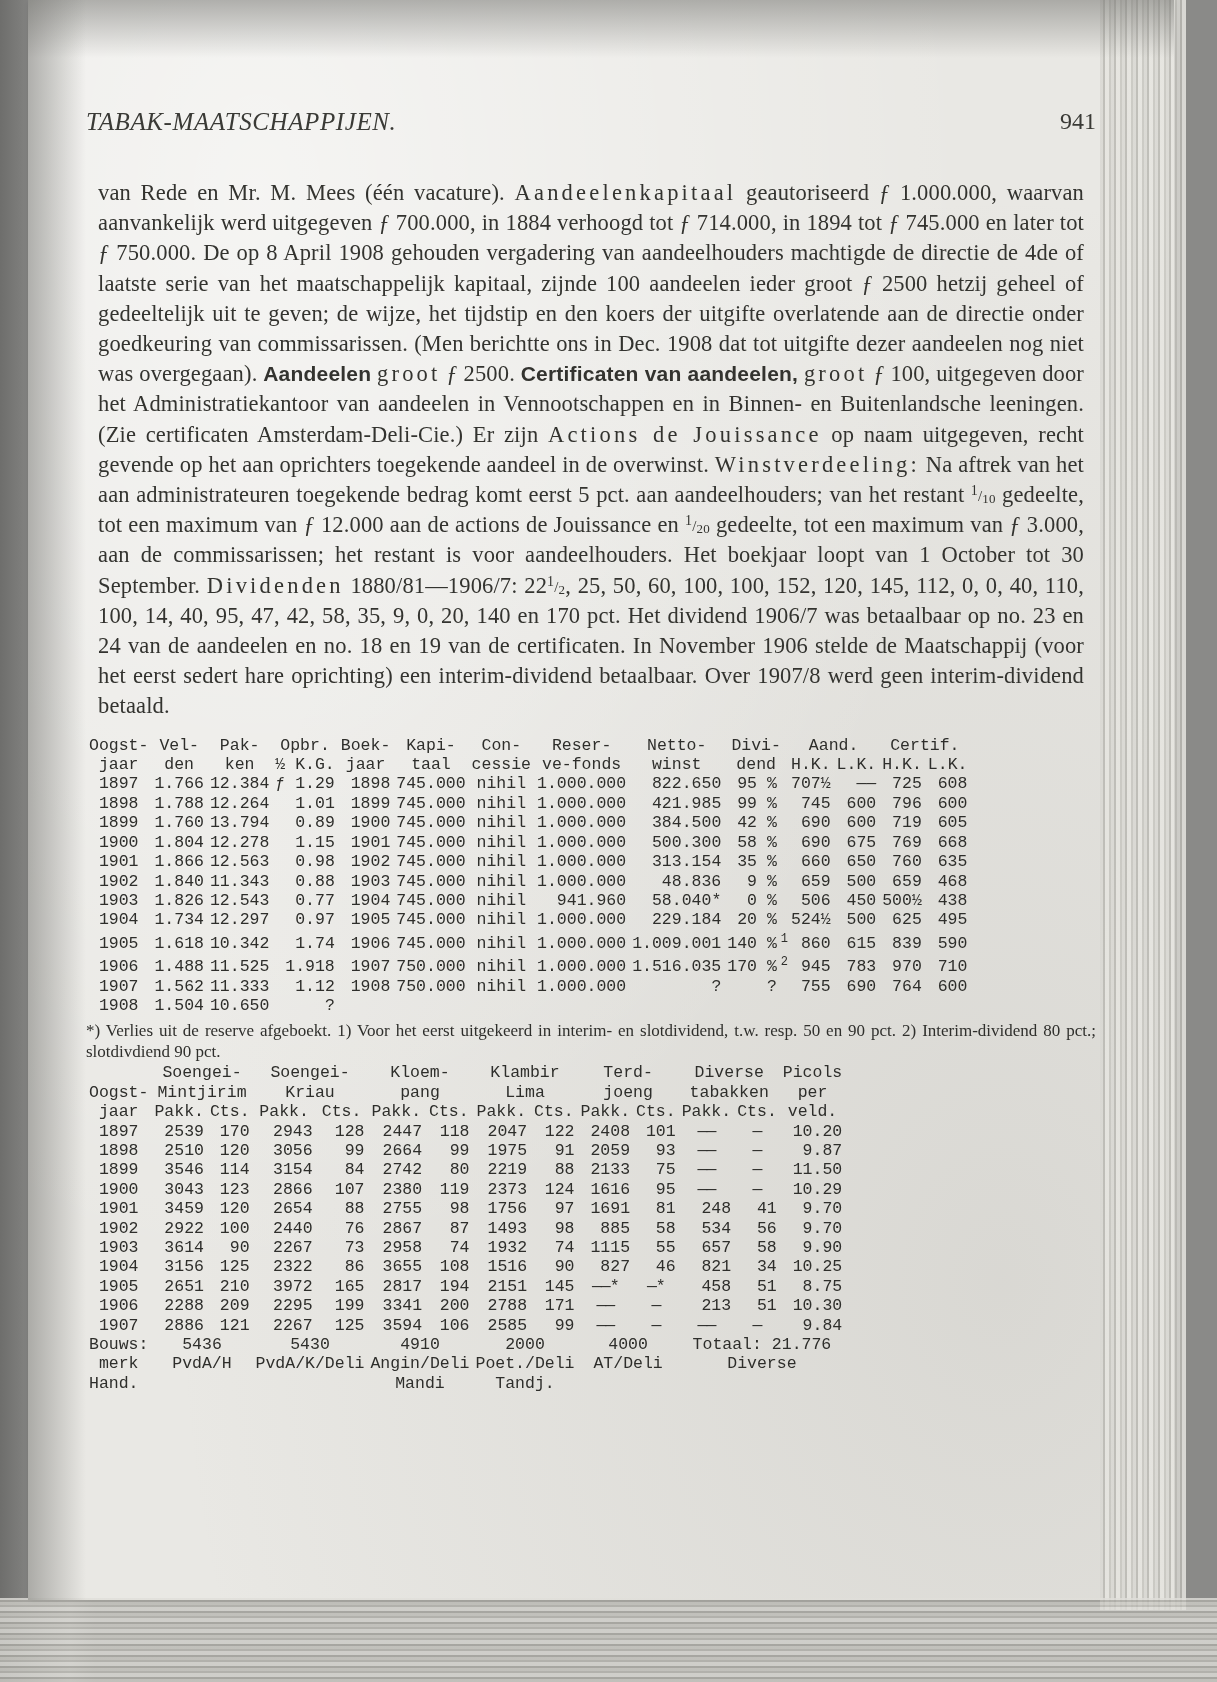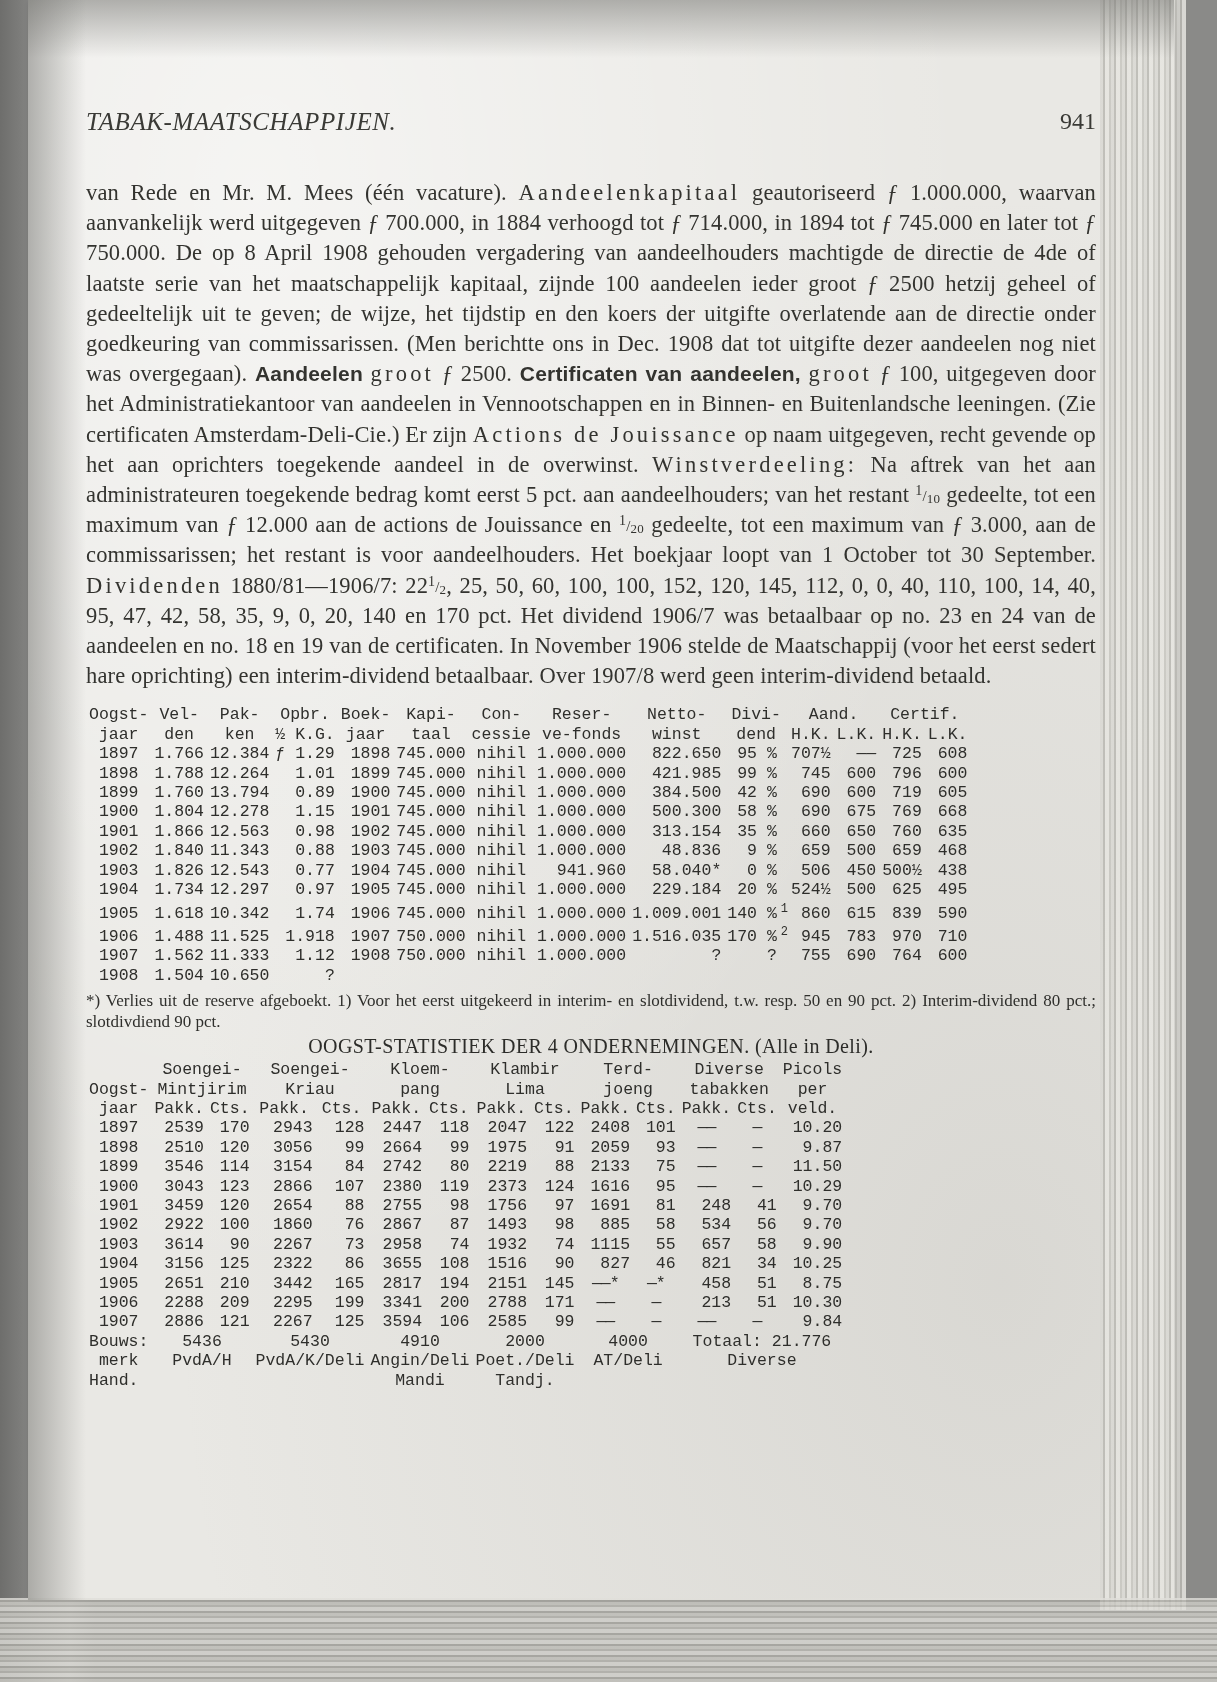--- a/index.html
+++ b/index.html
@@ -102,21 +102,21 @@
     color: #3a3a36;
   }
   .running-head .folio {
     position: absolute;
     right: 0;
     font-size: 24px;
     color: #3a3a36;
   }
 
   p.body {
-    margin: 0;
+    margin: 12px;
     font-size: 22.5px;
     line-height: 30.2px;
     text-align: justify;
     text-align-last: left;
     color: #33332f;
     letter-spacing: 0.15px;
   }
   .sp { letter-spacing: 3.2px; }
   .bd { font-family: "Liberation Sans", sans-serif; font-weight: bold; font-size: 21px; letter-spacing: 0.2px; }
   .fl { font-style: italic; font-family: "Liberation Serif", serif; }
@@ -476,21 +476,20 @@
             <td></td>
             <td></td>
             <td></td>
             <td></td>
           </tr>
         </tbody>
     </table>
 
     <div class="notes">*) Verlies uit de reserve afgeboekt. 1) Voor het eerst uitgekeerd in interim- en slotdividend, t.w. resp. 50 en 90 pct. 2) Interim-dividend 80 pct.; slotdivdiend 90 pct.</div>
 
-    <div class="subtitle">OOGST-STATISTIEK DER 4 ONDERNEMINGEN.   (Alle in Deli).</div>
 
     <table class="data t2">
       <thead>
         <tr>
           <th></th>
           <th colspan="2">Soengei-</th>
           <th colspan="2">Soengei-</th>
           <th colspan="2">Kloem-</th>
           <th colspan="2">Klambir</th>
           <th colspan="2">Terd-</th>
@@ -602,21 +601,21 @@
             <td>1691</td>
             <td>81</td>
             <td>248</td>
             <td>41</td>
             <td>9.70</td>
           </tr>
           <tr>
             <td class="c">1902</td>
             <td>2922</td>
             <td>100</td>
-            <td>1860</td>
+            <td>2440</td>
             <td>76</td>
             <td>2867</td>
             <td>87</td>
             <td>1493</td>
             <td>98</td>
             <td>885</td>
             <td>58</td>
             <td>534</td>
             <td>56</td>
             <td>9.70</td>
@@ -650,21 +649,21 @@
             <td>827</td>
             <td>46</td>
             <td>821</td>
             <td>34</td>
             <td>10.25</td>
           </tr>
           <tr>
             <td class="c">1905</td>
             <td>2651</td>
             <td>210</td>
-            <td>3442</td>
+            <td>3972</td>
             <td>165</td>
             <td>2817</td>
             <td>194</td>
             <td>2151</td>
             <td>145</td>
             <td class="c dash">——*</td>
             <td class="c dash">—*</td>
             <td>458</td>
             <td>51</td>
             <td>8.75</td>

